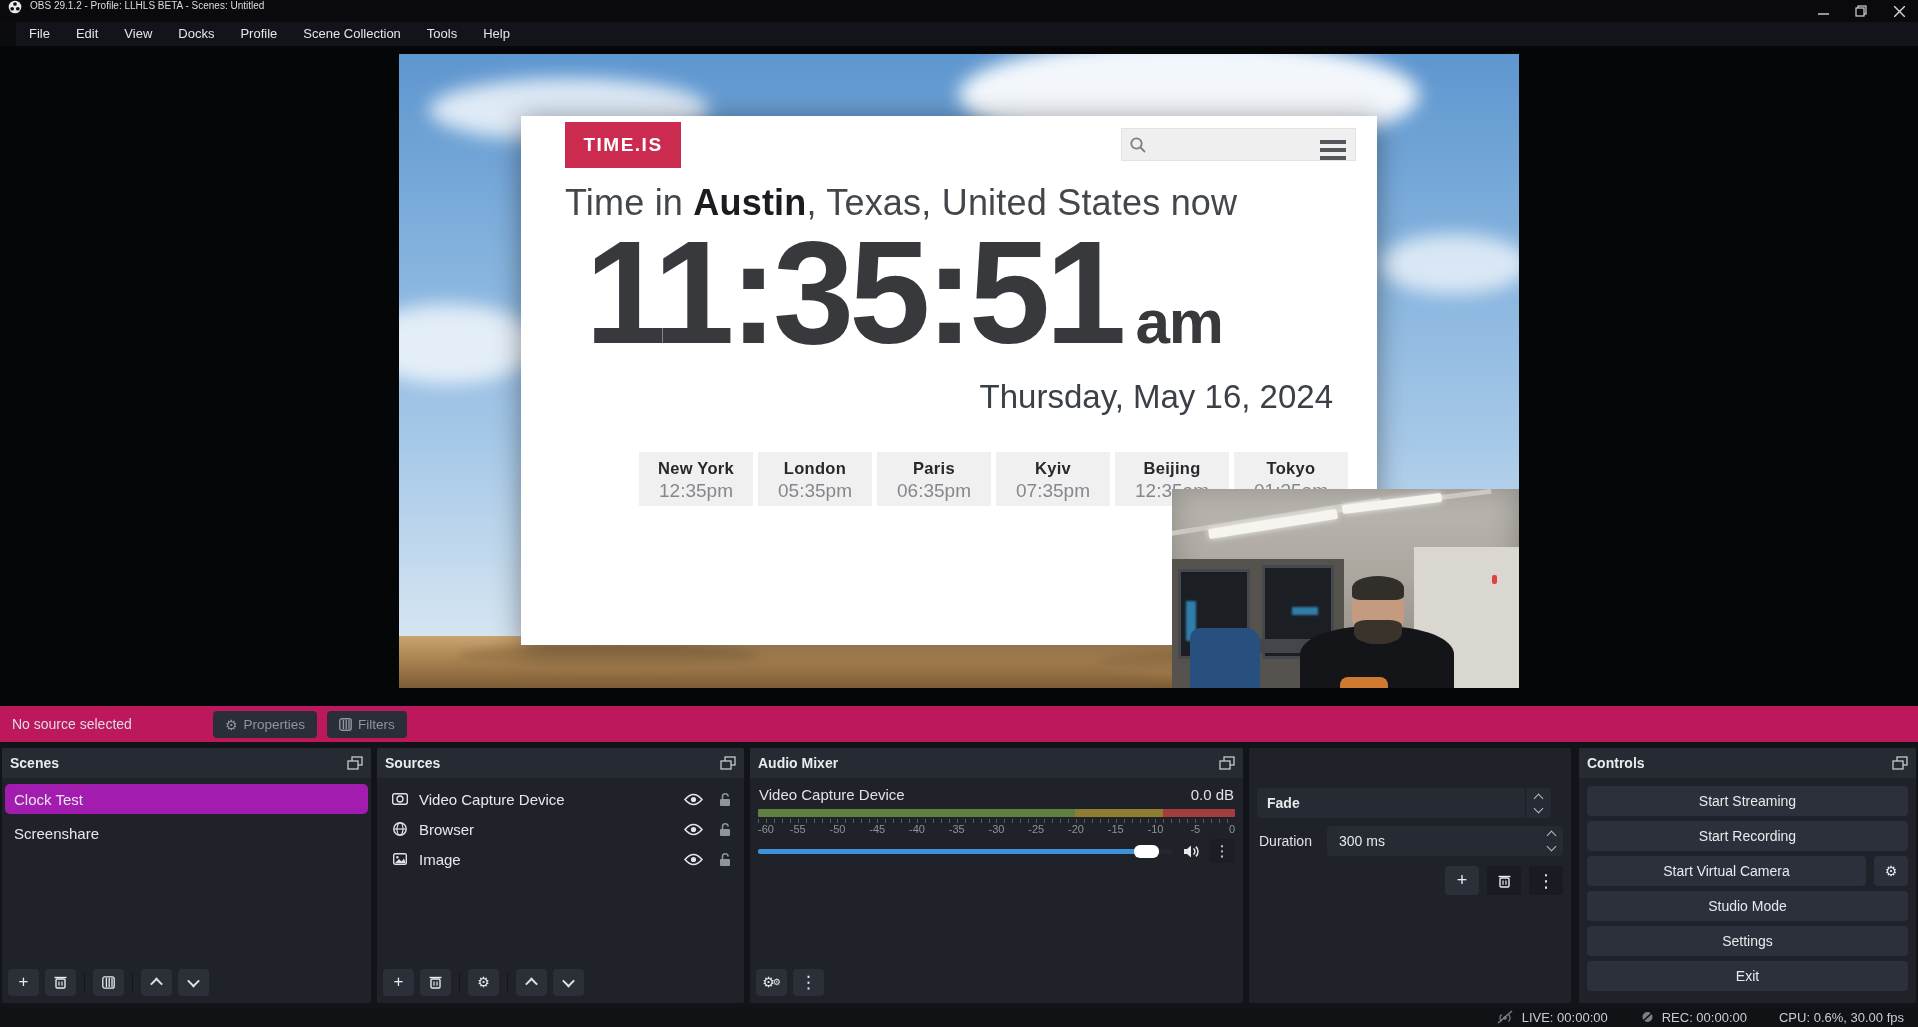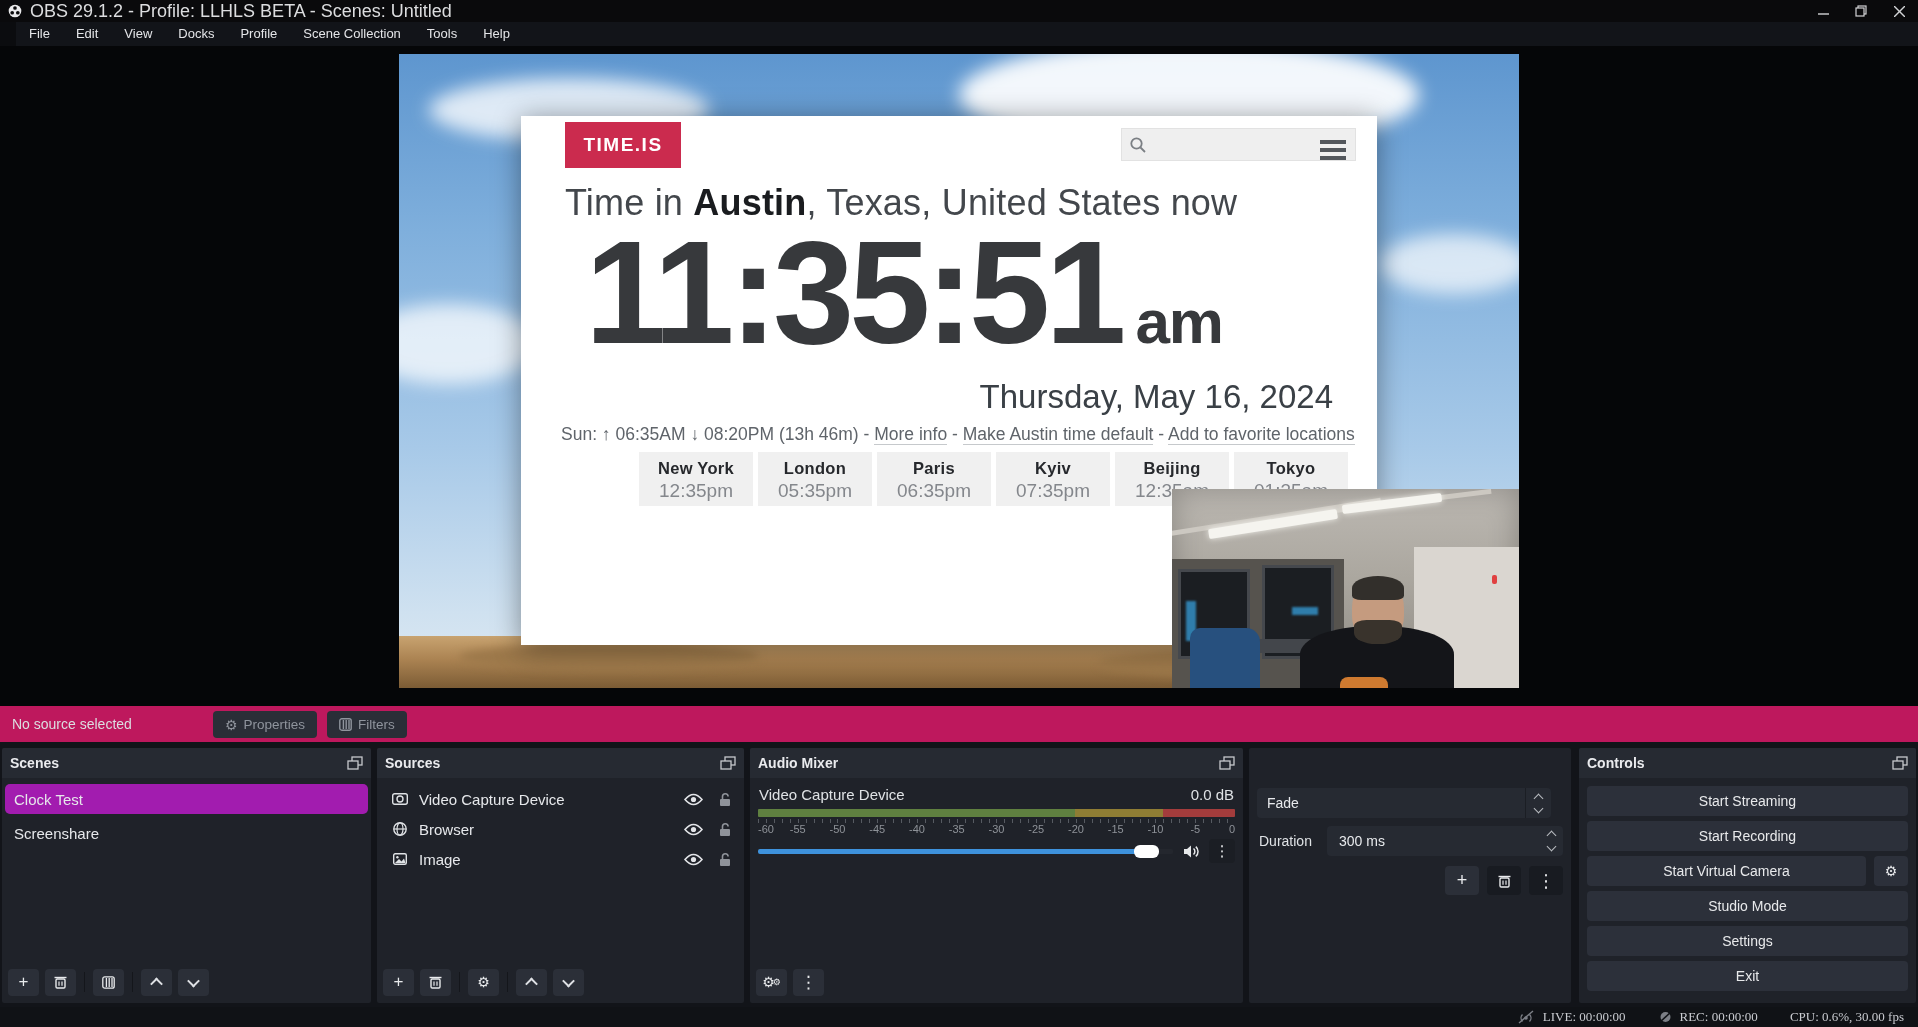--- a/index.html
+++ b/index.html
@@ -2,21 +2,21 @@
 <html><head>
 <meta charset="utf-8">
 <style>
   * { margin:0; padding:0; box-sizing:border-box; }
   html,body { width:1918px; height:1027px; background:#000; overflow:hidden;
               font-family:"Liberation Sans", sans-serif; }
   .stage { position:absolute; left:0; top:0; width:1918px; height:1027px; background:#0b0c0f; }
 
   
   .titlebar { position:absolute; left:0; top:0; width:100%; height:22px; background:#0a0a0c;
-              display:flex; align-items:center; color:#dcdddf; font-size:18px; }
+              display:flex; color:#dcdddf; font-size:10px; }
   .titlebar .appicon { margin:0 8px 0 8px; width:14px; height:14px; }
   .winbtns { position:absolute; right:0; top:0; height:22px; display:flex; }
   .winbtn { width:38px; height:22px; display:flex; align-items:center; justify-content:center; }
 
   
   .menubar { position:absolute; left:0; top:22px; width:100%; height:24px; background:#121419;
              display:flex; align-items:center; color:#e4e5e8; font-size:13px;margin-left:16px; }
   .menubar span { padding:0 13px; line-height:24px; cursor:default; }
 
   
@@ -121,21 +121,21 @@
   .vol-row { position:absolute; left:8px; right:8px; top:94px; height:18px; display:flex; align-items:center; }
   .vol-track { flex:1; height:5px; border-radius:2px; position:relative;
                background:linear-gradient(90deg,#3e92dc 0 92%,#24272e 92%); cursor:pointer; }
   .vol-handle { position:absolute; left:90.5%; top:-4px; width:25px; height:13px; background:#fff; border-radius:6px; }
   .spk { margin-left:10px; cursor:pointer; }
   .kebab-sm { width:26px; height:24px; margin-left:8px; background:#1b1e24; border-radius:4px; color:#e6e8ea;
               display:flex; align-items:center; justify-content:center; font-size:15px; cursor:pointer; }
 
   
   .combo { position:absolute; left:8px; top:40px; right:20px; height:30px; background:#262a32; border-radius:4px;
-           display:flex; align-items:center; color:#e7e9ec; font-size:14px; cursor:pointer; }
+           display:flex; align-items:center; color:#e7e9ec; font-size:14px; cursor:pointer;font-weight:bold; }
   .combo .val { padding-left:10px; flex:1; }
   .combo .cbtn { width:26px; align-self:stretch; border-left:1px solid #1b1e24; display:flex; flex-direction:column;
                  align-items:center; justify-content:center; gap:3px; }
   .minichev { width:7px; height:7px; border-right:1.5px solid #b9bcc1; border-bottom:1.5px solid #b9bcc1; }
   .minichev.u { transform:rotate(-135deg); } .minichev.d { transform:rotate(45deg); }
   .durlabel { position:absolute; left:10px; top:85px; font-size:14px; color:#dfe2e5; }
   .spin { position:absolute; left:78px; right:8px; top:78px; height:30px; background:#262a32; border-radius:4px;
           display:flex; align-items:center; color:#e7e9ec; font-size:14px; }
   .spin .val { padding-left:12px; flex:1; }
   .spin .arrows { width:24px; display:flex; flex-direction:column; gap:4px; align-items:center; }
@@ -147,21 +147,21 @@
   
   .cbtn-row { position:absolute; left:8px; right:8px; height:30px; background:#2c303a; border-radius:4px;
               display:flex; align-items:center; justify-content:center; color:#e8e9eb; font-size:14px; cursor:pointer; }
   .cbtn-row.half { right:50px; }
   .gear-sq { position:absolute; right:8px; width:34px; height:30px; background:#2c303a; border-radius:4px;
              display:flex; align-items:center; justify-content:center; color:#e8e9eb; font-size:16px; cursor:pointer; }
 
   
   .statusbar { position:absolute; left:0; top:1007px; width:100%; height:20px; background:#101216;
                display:flex; align-items:center; justify-content:flex-end; gap:9px; padding-right:14px;
-               color:#c9cbd0; font-size:13px;font-family:Liberation Serif, serif; }
+               color:#c9cbd0; font-size:13px; }
   .statusbar .grp { display:flex; align-items:center; gap:7px; }
   .statusbar .gap { width:14px; }
 
   .gearglyph { font-size:14px; line-height:1; }
   .gearglyph.small { font-size:9px; vertical-align:super; margin-left:-2px; }
 </style>
 </head>
 <body>
 
 <div class="stage">
@@ -231,21 +231,20 @@
             <i></i>
             <i></i>
             <i></i>
           </div>
         <div class="ti-heading"><span>Time in </span><b>Austin</b><span>, Texas, United States now</span></div>
         <div class="ti-clock">
           <span class="ti-time">11:35:51</span>
           <span class="ti-ampm">am</span>
         </div>
         <div class="ti-date">Thursday, May 16, 2024</div>
-        <div class="ti-sun"><span>Sun: ↑ 06:35AM ↓ 08:20PM (13h 46m) - </span><a>More info</a><span> - </span><a>Make Austin time default</a><span> - </span><a>Add to favorite locations</a></div>
         <div class="ti-cities">
           <div class="ti-city">
               <div class="n">New York</div>
               <div class="t">12:35pm</div>
             </div>
           <div class="ti-city">
               <div class="n">London</div>
               <div class="t">05:35pm</div>
             </div>
           <div class="ti-city">

